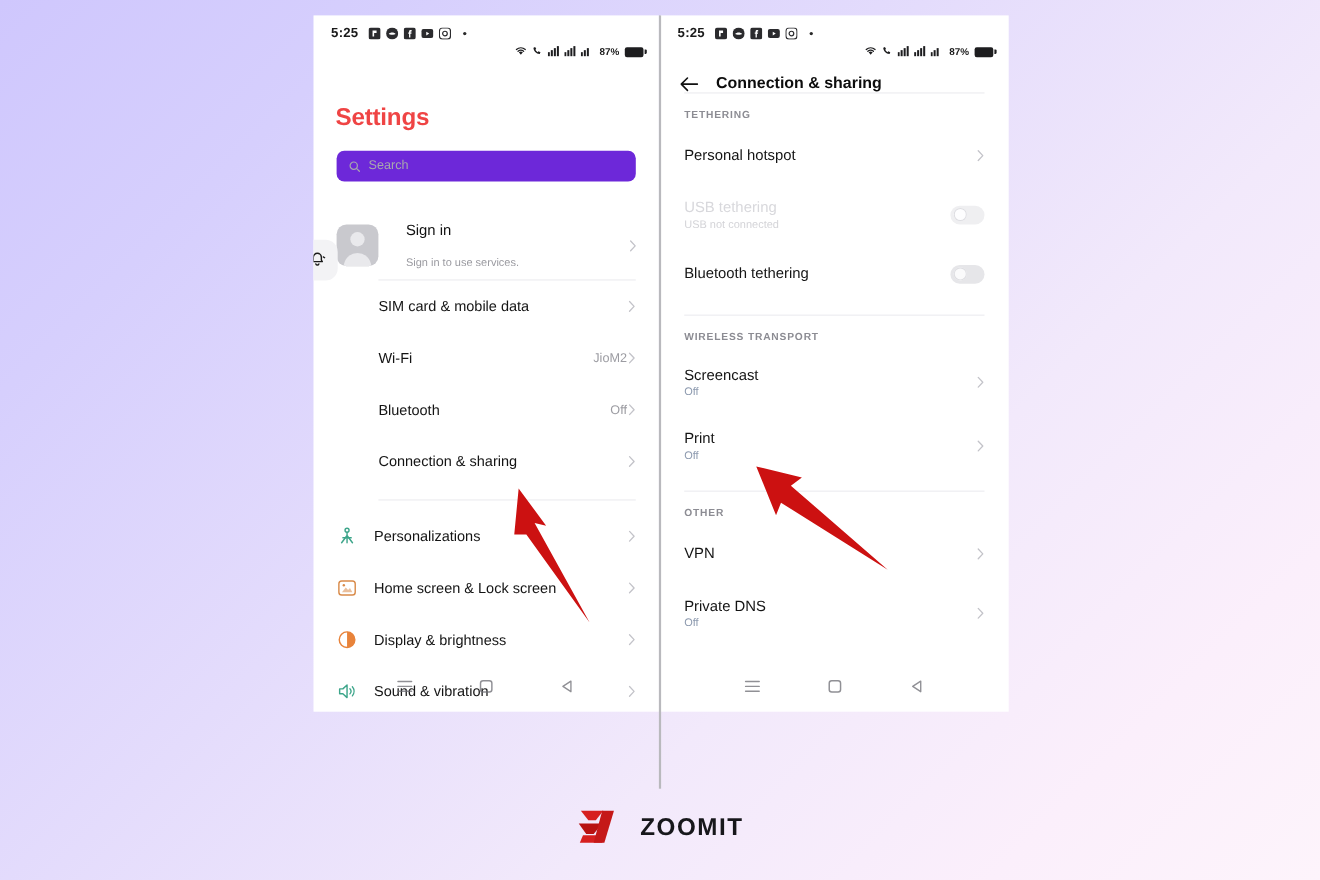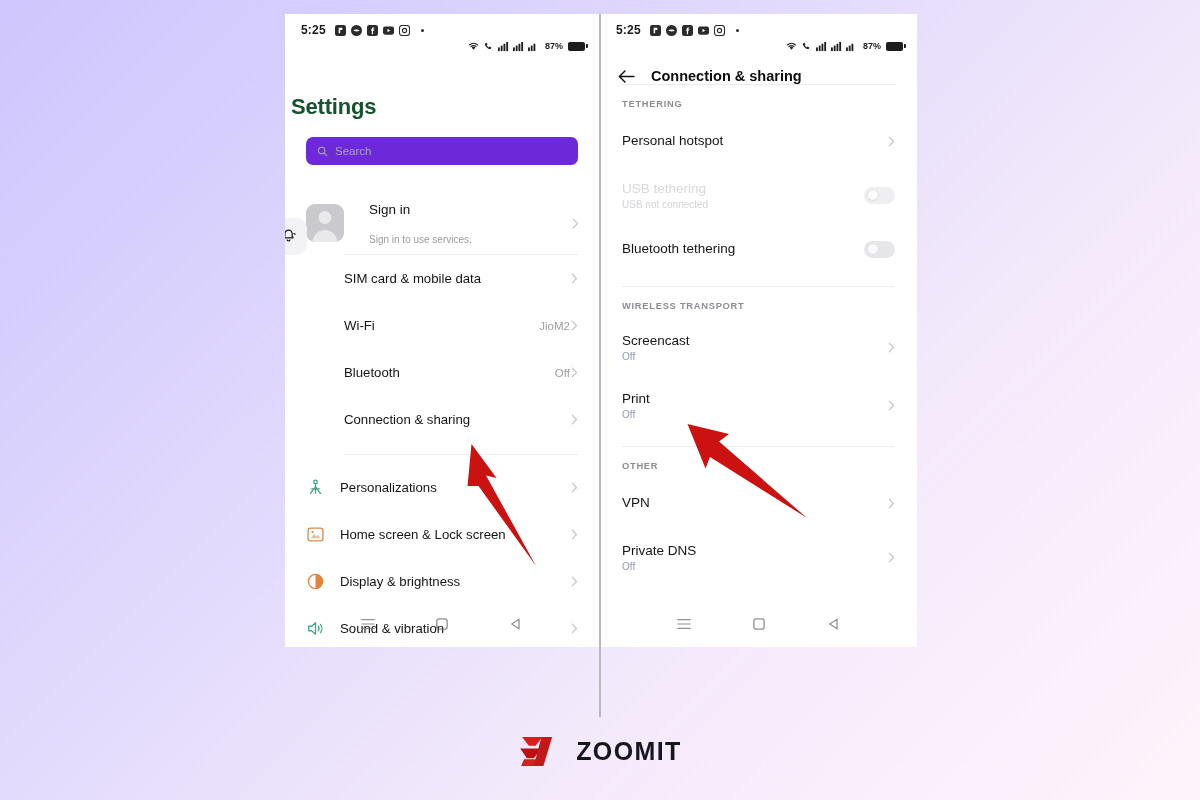--- a/index.html
+++ b/index.html
@@ -25,36 +25,36 @@
 
   
   .statusbar {
     height:32px; display:flex; align-items:center;
     padding:0 14px 0 16px; font-size:11.5px; color:#1a1a1a;
   }
   .sb-time { font-weight:600; font-size:12px; letter-spacing:.2px; }
   .sb-icons { display:flex; align-items:center; gap:5px; margin-left:9px; }
   .sb-ic { width:11px; height:11px; display:inline-block; }
   .sb-spacer { flex:1; }
-  .sb-right { display:flex; align-items:center; gap:4px;margin-top:32px; }
+  .sb-right { display:flex; align-items:flex-end; gap:4px;margin-top:32px; }
   .sb-batt-txt { font-size:9px; font-weight:600; margin:0 1px 0 2px; }
   .sb-batt {
     width:17px; height:9px; border-radius:2px; background:#1d1d1f;
     position:relative;
   }
   .sb-batt:after {
     content:""; position:absolute; right:-2.5px; top:2.5px;
     width:2px; height:4px; background:#1d1d1f; border-radius:0 1px 1px 0;
   }
   .dotsep { width:3px; height:3px; border-radius:50%; background:#2a2a2a; margin-left:6px; }
 
   
   .s-title {
-    font-size:22px; font-weight:bold; color:#14532d;
-    padding:48px 0 0 6px; letter-spacing:-.2px;
+    font-size:22px; font-weight:bold; color:#ef4444;
+    padding:48px 0 0 20px; letter-spacing:-.2px;
   }
   .searchbar {
     margin:17px 21px 0 21px; height:28px; background:#6d28d9;
     border-radius:7px; display:flex; align-items:center; padding:0 11px; gap:7px;
   }
   .search-ph { font-size:11.5px; color:#a8a8ad; }
 
   .acct-row {
     margin-top:27px; display:flex; align-items:center;
     padding:0 20px 0 21px; position:relative; height:62px;
@@ -134,21 +134,21 @@
 
   
   .arrow-svg { position:absolute; pointer-events:none; z-index:10; }
 
   
   .logo-wrap {
     position:absolute; left:0; right:0; top:735px;
     display:flex; align-items:center; justify-content:center; gap:13px;
   }
   .logo-text {
-    font-size:25px; font-weight:bold; letter-spacing:1.4px; color:#17171b;
+    font-size:22px; font-weight:bold; letter-spacing:1.4px; color:#17171b;
   }
 </style>
 </head>
 <body>
 
 <div class="stage">
 
   <div class="phone" id="phone-left">
 
     <div class="statusbar">

